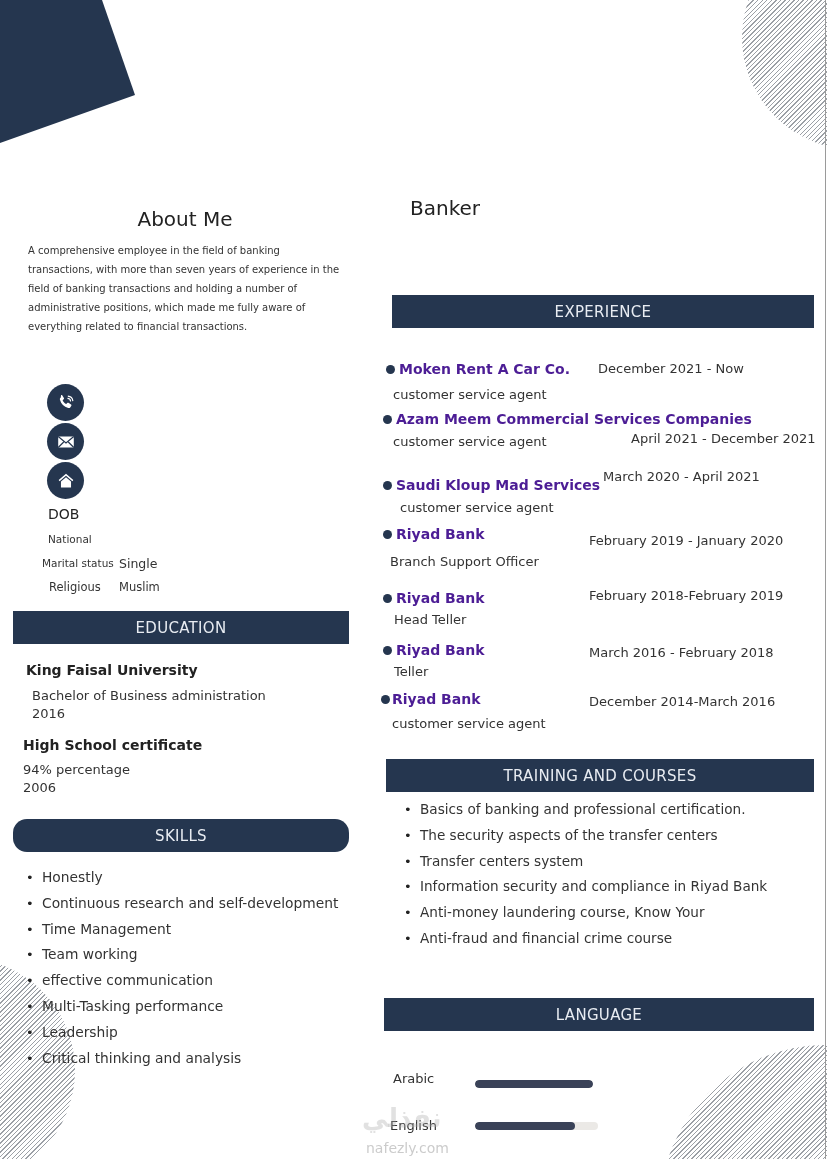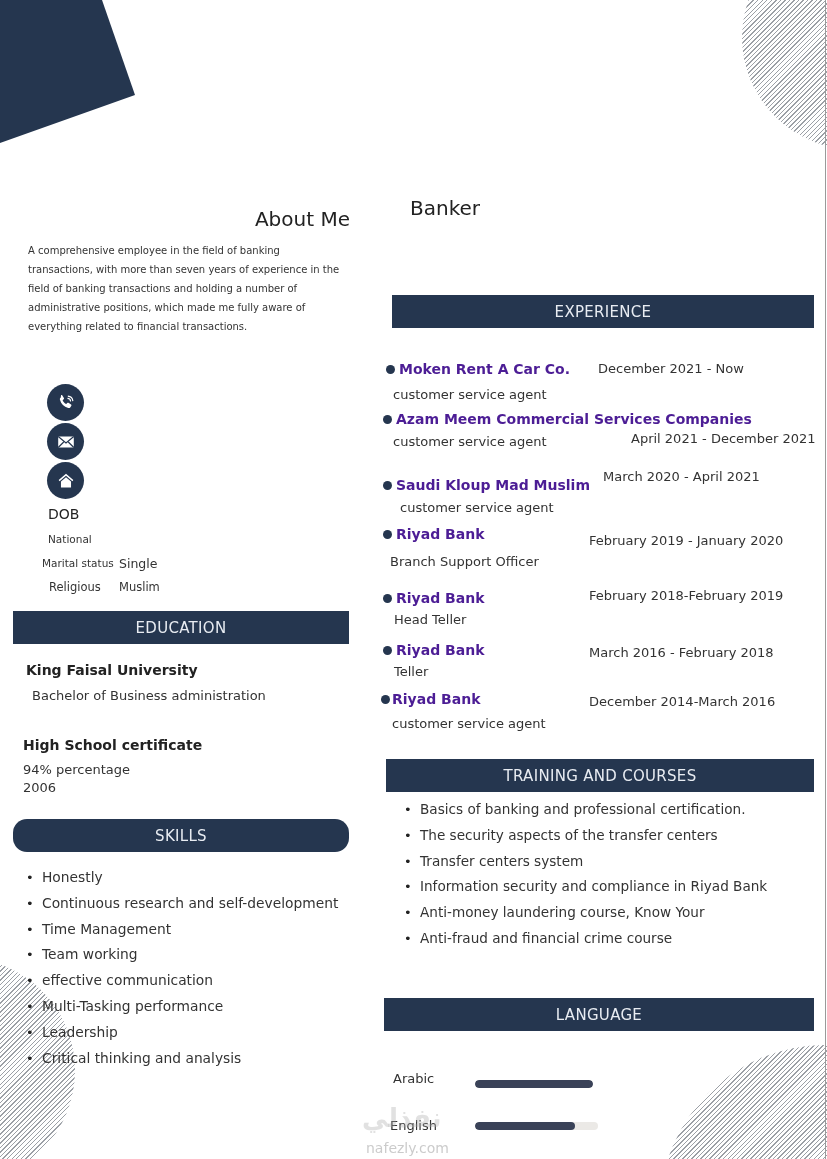--- a/index.html
+++ b/index.html
@@ -11,21 +11,21 @@
   }
   .abs { position: absolute; }
   .deco-poly { left: 0; top: 0; width: 140px; height: 150px; }
   .deco-hatch { border-radius: 50%; overflow: hidden;
     background: repeating-linear-gradient(135deg, #8a8f96 0 1px, #ffffff 1px 3.2px); opacity: 0.85; }
   .hatch-tr { left: 742px; top: -75px; width: 230px; height: 225px; }
   .hatch-bl { left: -150px; top: 958px; width: 225px; height: 225px; }
   .hatch-br { left: 660px; top: 1045px; width: 330px; height: 330px; }
   .page-edge { left: 825px; top: 0; width: 1px; height: 1159px; background: #9a9a9a; }
 
-  .about-title { left: 20px; top: 207px; width: 330px; text-align: right; font-size: 20px; color: #222; }
+  .about-title { left: 20px; top: 207px; width: 330px; text-align: center; font-size: 20px; color: #222; }
   .about-text { left: 28px; top: 242px; width: 314px; text-align: left; font-size: 10px; line-height: 18.9px; color: #333; }
 
   .icon-circle { left: 47px; width: 37px; height: 37px; border-radius: 50%; background: #25364f;
     display: flex; align-items: center; justify-content: center; }
   .icon-circle svg { width: 22px; height: 22px; }
 
   .dob { left: 48px; top: 506px; font-size: 14px; color: #222; }
   .lbl-small { font-size: 10.5px; color: #333; }
   .val-small { font-size: 12.5px; color: #333; }
 
@@ -101,20 +101,21 @@
 <div class="abs val-small" style="left:119px; top:556px;">Single</div>
 <div class="abs lbl-small" style="left:49px; top:580px; font-size:11.5px;">Religious</div>
 <div class="abs lbl-small" style="left:119px; top:580px; font-size:11.5px;">Muslim</div>
 
 <div class="abs section-bar edu-bar">EDUCATION</div>
 <div class="abs" style="left:26px; top:662px;">
   <div class="edu-school">King Faisal University</div>
 </div>
 <div class="abs" style="left:32px; top:687px;">
   <div class="edu-line">Bachelor of Business administration</div>
+  <div class="edu-line">2016</div>
 </div>
 <div class="abs" style="left:23px; top:737px;">
   <div class="edu-school">High School certificate</div>
 </div>
 <div class="abs" style="left:23px; top:761px;">
   <div class="edu-line">94% percentage</div>
   <div class="edu-line">2006</div>
 </div>
 
 <div class="abs section-bar skills-bar">SKILLS</div>
@@ -139,21 +140,21 @@
 <div class="abs exp-date" style="left:598px; top:361px;">December 2021 - Now</div>
 <div class="abs exp-role" style="left:393px; top:387px;">customer service agent</div>
 
 <div class="abs exp-company" style="left:383px; top:411px;">
   <span class="exp-dot"></span><span>Azam Meem Commercial Services Companies</span>
 </div>
 <div class="abs exp-role" style="left:393px; top:434px;">customer service agent</div>
 <div class="abs exp-date" style="left:631px; top:431px;">April 2021 - December 2021</div>
 
 <div class="abs exp-company" style="left:383px; top:477px;">
-  <span class="exp-dot"></span><span>Saudi Kloup Mad Muslim</span>
+  <span class="exp-dot"></span><span>Saudi Kloup Mad Services</span>
 </div>
 <div class="abs exp-date" style="left:603px; top:469px;">March 2020 - April 2021</div>
 <div class="abs exp-role" style="left:400px; top:500px;">customer service agent</div>
 
 <div class="abs exp-company" style="left:383px; top:526px;">
   <span class="exp-dot"></span><span>Riyad Bank</span>
 </div>
 <div class="abs exp-date" style="left:589px; top:533px;">February 2019 - January 2020</div>
 <div class="abs exp-role" style="left:390px; top:554px;">Branch Support Officer</div>
 

